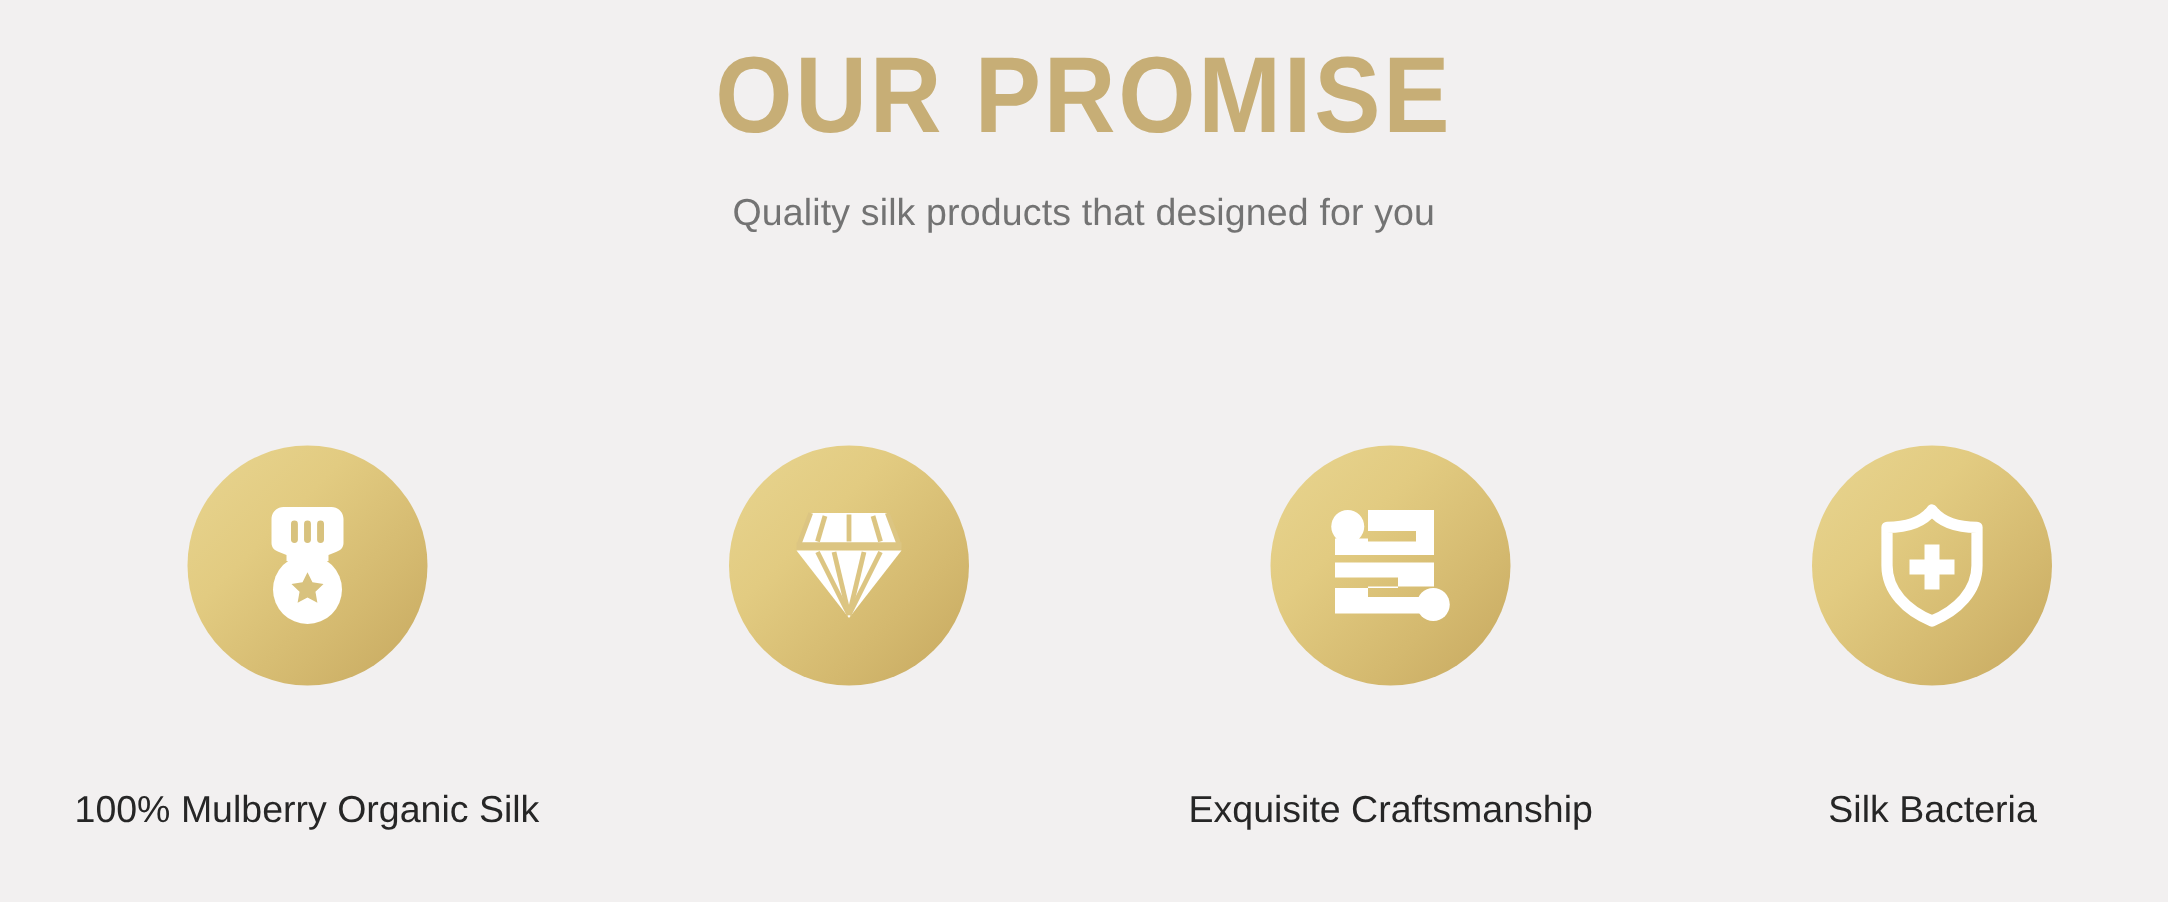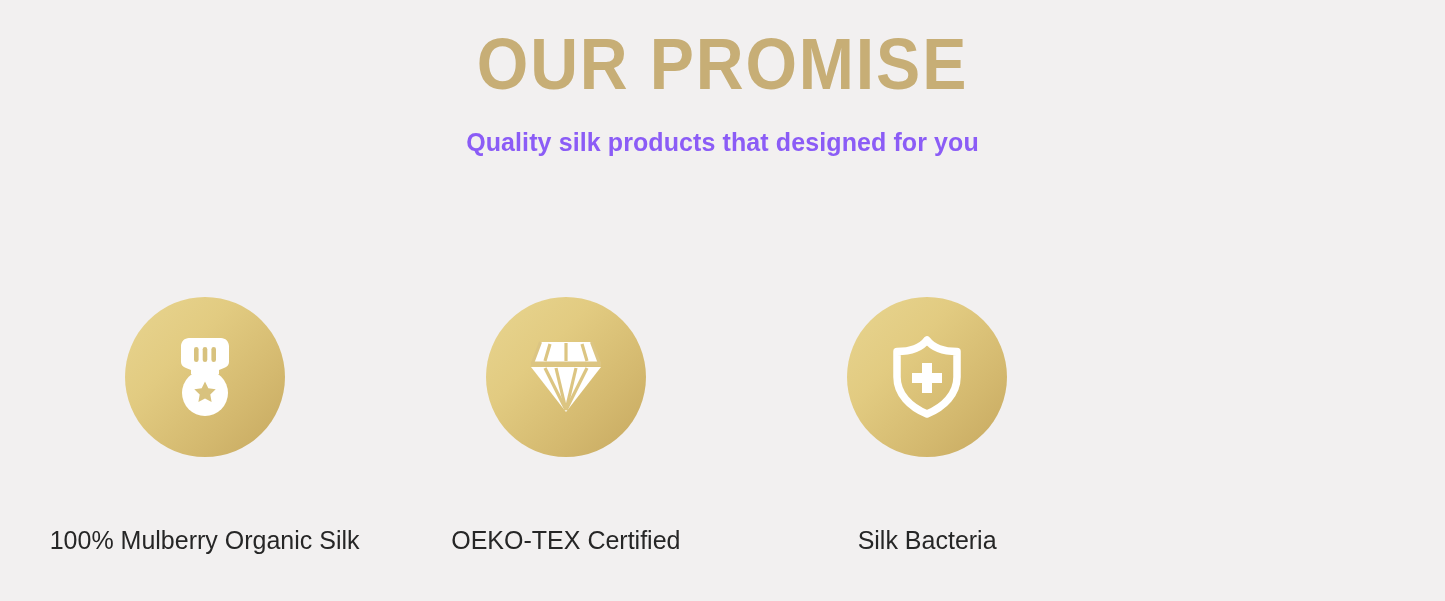--- a/index.html
+++ b/index.html
@@ -38,22 +38,22 @@
     color: #c7ae76;
     transform: scaleX(0.92);
     transform-origin: center;
   }
 
   .section-subtitle {
     margin: 0;
     padding-top: 28px;
     font-family: "Liberation Sans", sans-serif;
     font-size: 25px;
-    font-weight: 700;
-    color: #8b5cf6;
+    font-weight: 400;
+    color: #737373;
     letter-spacing: 0.1px;
   }
 
   .features-row {
     position: absolute;
     top: 297px;
     left: 0;
     width: 1445px;
     display: flex;
     flex-direction: row;
@@ -138,23 +138,38 @@
               <path d="M43 3 L43 21"></path>
               <path d="M22 28 L43 70"></path>
               <path d="M64 28 L43 70"></path>
               <path d="M33 28 L43 70"></path>
               <path d="M53 28 L43 70"></path>
             </g>
             <rect x="8" y="21.5" width="70" height="5" fill="#dcc582"></rect>
           </svg>
         </span>
       </div>
-      <div class="feature-label">OEKO-TEX Certified</div>
     </div>
 
+    <div class="feature-item">
+      <div class="icon-circle">
+        <span>
+          <svg width="82" height="76" viewBox="0 0 82 76" fill="none">
+            <g fill="#ffffff">
+              <circle cx="12.5" cy="12" r="11"></circle>
+              <path d="M26 1 H70 V31 H26 V22 H58 V15 H26 Z"></path>
+              <rect x="4" y="20" width="22" height="11"></rect>
+              <path d="M4 36 H70 V52 H26 V59 H62 V70 H4 V53 H46 V46 H4 Z"></path>
+              <circle cx="69.5" cy="64" r="11"></circle>
+            </g>
+          </svg>
+        </span>
+      </div>
+      <div class="feature-label">Exquisite Craftsmanship</div>
+    </div>
 
     <div class="feature-item">
       <div class="icon-circle">
         <span>
           <svg width="78" height="82" viewBox="0 0 78 82" fill="none">
             <path d="M39 4 C33 12 22 15.5 9 15.5 V41 C9 58 22 71 39 78 C56 71 69 58 69 41 V15.5 C56 15.5 45 12 39 4 Z" stroke="#ffffff" stroke-width="7.5" stroke-linejoin="round" fill="none"></path>
             <path d="M34 27 H44 V37 H54 V47 H44 V57 H34 V47 H24 V37 H34 Z" fill="#ffffff"></path>
           </svg>
         </span>
       </div>

